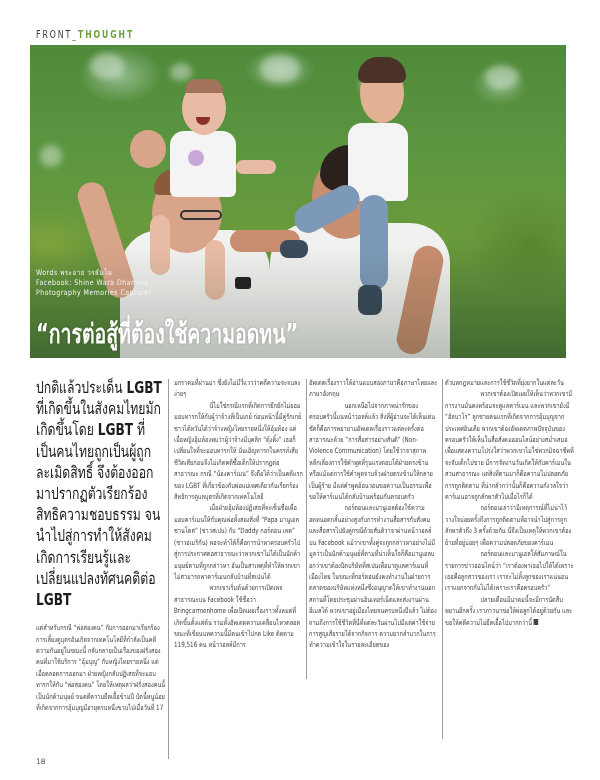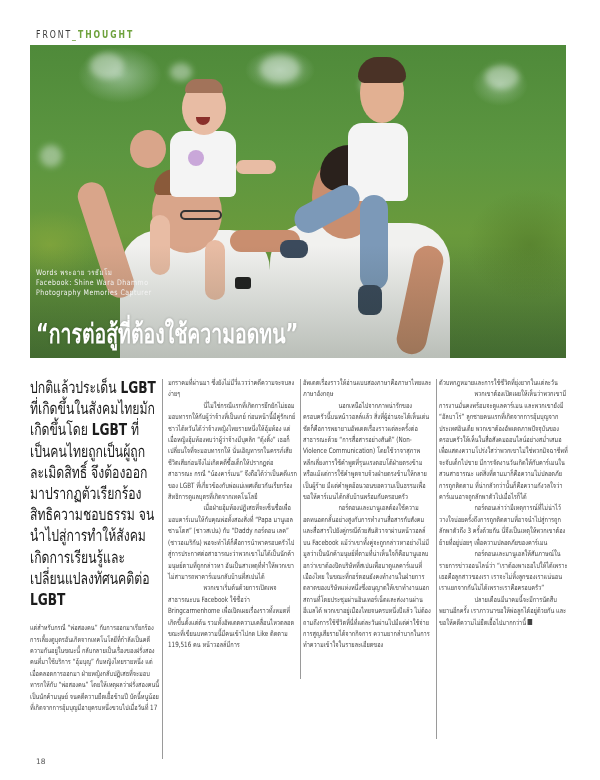--- a/index.html
+++ b/index.html
@@ -43,21 +43,21 @@
     transform: scaleX(0.82); transform-origin: left top;
   }
   .headline {
     position: absolute; left: 36px; top: 312px;
     font-family: "DejaVu Sans", sans-serif; font-weight: bold;
     font-size: 27px; color: #ffffff; white-space: nowrap;
     transform: scaleX(0.72); transform-origin: left top;
     text-shadow: 0 0 3px rgba(0,0,0,0.25);
   }
 
-  .columns { position: absolute; left: 30px; top: 377px; width: 540px; height: 390px; text-decoration: underline; }
+  .columns { position: absolute; left: 36px; top: 377px; width: 540px; height: 390px; text-decoration: underline; }
   .col { position: absolute; top: 0; height: 390px; }
   .col1 { left: 0; width: 128px; }
   .col2 { left: 138px; width: 130px; }
   .col3 { left: 273px; width: 130px; }
   .col4 { left: 409px; width: 131px; }
   .divider { position: absolute; top: 2px; width: 1px; background: #9a9a9a; }
 
   .lead {
     font-family: "DejaVu Sans", sans-serif; font-size: 16.5px; line-height: 21.2px;
     color: #1c1c1c; transform: scaleX(0.74); transform-origin: left top; width: 173px;

